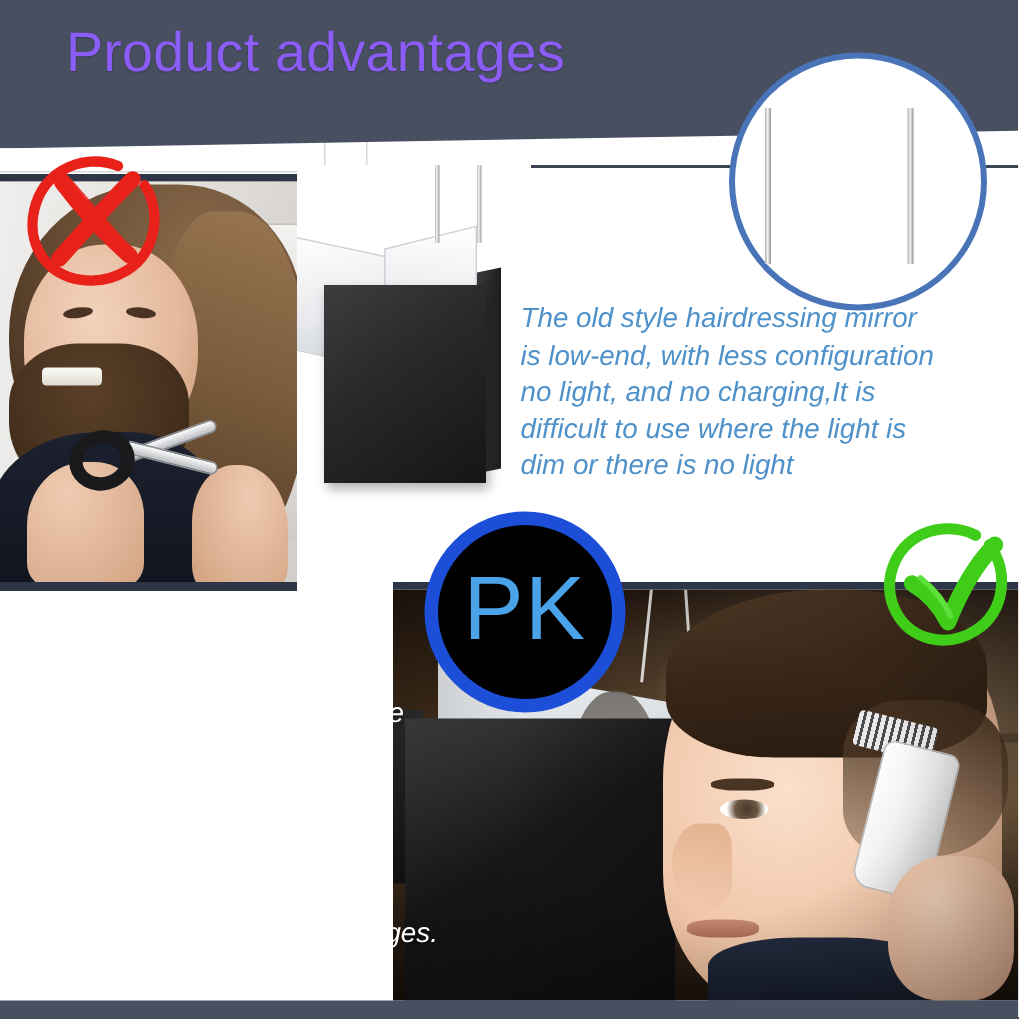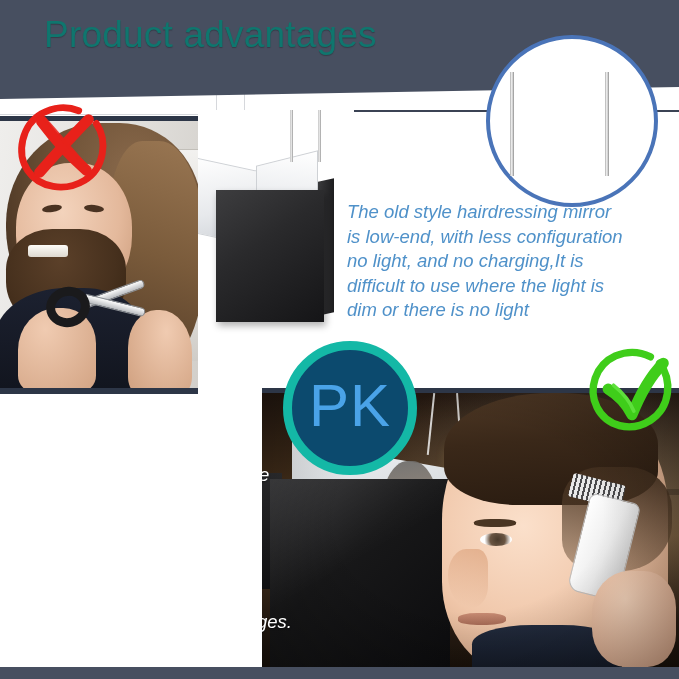--- a/index.html
+++ b/index.html
@@ -20,21 +20,21 @@
   .header-bar {
     position: absolute; left: 0; top: 0;
     width: 679px; height: 99px;
     background: #474f60;
     clip-path: polygon(0 0, 100% 0, 100% 88%, 0 100%);
     z-index: 4;
   }
   .header-title {
     position: absolute; left: 44px; top: 16px;
     font-size: 37px; line-height: 1;
-    color: #0f766e;
+    color: #8b5cf6;
     letter-spacing: 0.2px;
     z-index: 6;
     white-space: nowrap;
     text-shadow: 0 1px 1px rgba(0,0,0,0.25);
     text-align: center;
   }
   .footer-bar {
     position: absolute; left: 0; bottom: 0;
     width: 679px; height: 12px;
     background: #474f60;
@@ -330,22 +330,22 @@
     position:absolute; left:0; top:396px; width:264px; height:272px;
     background:#ffffff; z-index:2;
     border-right:1px solid #e2e2e2;
   }
 
   
   #pk-badge {
     position: absolute;
     left: 283px; top: 341px; width: 134px; height: 134px;
     border-radius: 50%;
-    border: 9px solid #14b8a6;
-    background: #0c4a6e;
+    border: 9px solid #1d4ed8;
+    background: #000000;
     z-index: 10;
     display: flex; align-items: center; justify-content: center; text-align: center;
   }
   #pk-badge .pk-text {
     font-size: 60px; line-height: 1;
     color: #4aa3e8;
     letter-spacing: 1px;
     transform: translateY(-2px);
   }
 

